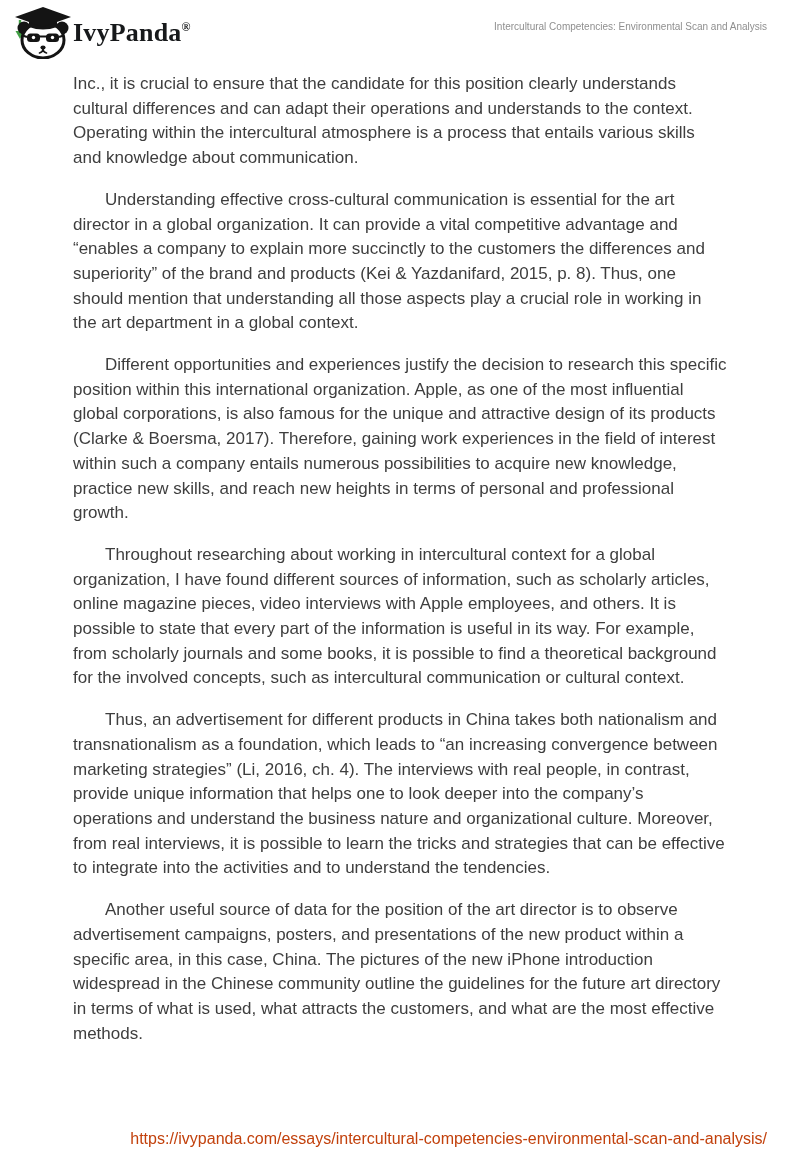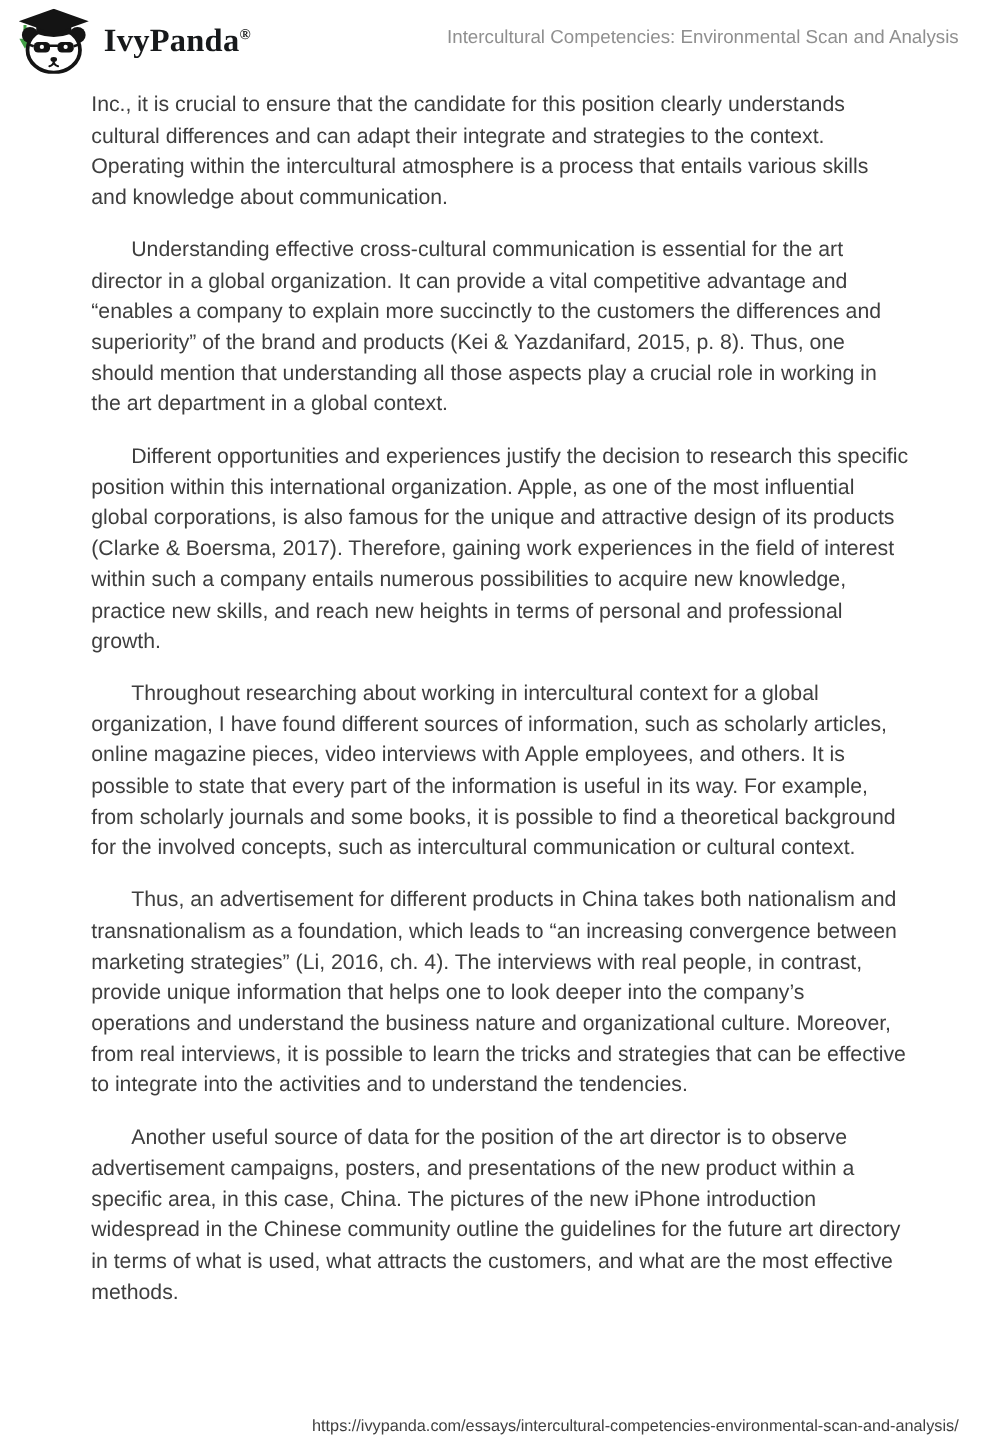--- a/index.html
+++ b/index.html
@@ -15,59 +15,58 @@
   }
   .header {
     display: flex;
     justify-content: space-between;
     align-items: flex-start;
     padding: 7px 33px 0 13px;
   }
   .logo {
     display: flex;
     align-items: center;
-    gap: 10px;
   }
   .logo-icon { width: 60px; height: 52px; display: block; }
   .logo-text {
     font-family: "Liberation Serif", serif;
     font-weight: 700;
     font-size: 26px;
     color: #17191b;
     letter-spacing: 0.2px;
     line-height: 52px;
   }
   .logo-text sup {
     font-size: 12px;
     vertical-align: super;
     line-height: 0;
   }
   .doc-title {
     margin-top: 14px;
-    font-size: 15px;
+    font-size: 10px;
     color: #8f8f8f;
     text-align: right;
   }
   .content {
     padding: 0 73px;
     margin-top: 13px;
   }
   .content p {
     font-size: 17px;
     line-height: 24.7px;
     color: #3e3e3e;
     margin-bottom: 17px;
   }
   .content p.indent { text-indent: 32px; margin-top: 16px; }
   .footer {
     position: absolute;
     right: 33px;
     bottom: 12px;
-    font-size: 13px;
-    color: #404040;
+    font-size: 16px;
+    color: #c2410c;
   }
 </style>
 </head>
 <body>
 
 <div class="page">
 
   <div class="header">
     <div class="logo">
       <svg class="logo-icon" viewBox="0 0 60 52" xmlns="http://www.w3.org/2000/svg">
@@ -94,21 +93,21 @@
 
         <ellipse cx="30" cy="40.5" rx="2.6" ry="1.9" fill="#141414"></ellipse>
         <path d="M30 42 Q30 45 26.5 46 M30 42 Q30 45 33.5 46" fill="none" stroke="#141414" stroke-width="1.6" stroke-linecap="round"></path>
       </svg>
       <div class="logo-text"><span>IvyPanda</span><sup>®</sup></div>
     </div>
     <div class="doc-title">Intercultural Competencies: Environmental Scan and Analysis</div>
   </div>
 
   <div class="content">
-    <p>Inc., it is crucial to ensure that the candidate for this position clearly understands cultural differences and can adapt their integrate and strategies to the context. Operating within the intercultural atmosphere is a process that entails various skills and knowledge about communication.</p>
+    <p>Inc., it is crucial to ensure that the candidate for this position clearly understands cultural differences and can adapt their operations and understands to the context. Operating within the intercultural atmosphere is a process that entails various skills and knowledge about communication.</p>
     <p class="indent">Understanding effective cross-cultural communication is essential for the art director in a global organization. It can provide a vital competitive advantage and “enables a company to explain more succinctly to the customers the differences and superiority” of the brand and products (Kei &amp; Yazdanifard, 2015, p. 8). Thus, one should mention that understanding all those aspects play a crucial role in working in the art department in a global context.</p>
     <p class="indent">Different opportunities and experiences justify the decision to research this specific position within this international organization. Apple, as one of the most influential global corporations, is also famous for the unique and attractive design of its products (Clarke &amp; Boersma, 2017). Therefore, gaining work experiences in the field of interest within such a company entails numerous possibilities to acquire new knowledge, practice new skills, and reach new heights in terms of personal and professional growth.</p>
     <p class="indent">Throughout researching about working in intercultural context for a global organization, I have found different sources of information, such as scholarly articles, online magazine pieces, video interviews with Apple employees, and others. It is possible to state that every part of the information is useful in its way. For example, from scholarly journals and some books, it is possible to find a theoretical background for the involved concepts, such as intercultural communication or cultural context.</p>
     <p class="indent">Thus, an advertisement for different products in China takes both nationalism and transnationalism as a foundation, which leads to “an increasing convergence between marketing strategies” (Li, 2016, ch. 4). The interviews with real people, in contrast, provide unique information that helps one to look deeper into the company’s operations and understand the business nature and organizational culture. Moreover, from real interviews, it is possible to learn the tricks and strategies that can be effective to integrate into the activities and to understand the tendencies.</p>
     <p class="indent">Another useful source of data for the position of the art director is to observe advertisement campaigns, posters, and presentations of the new product within a specific area, in this case, China. The pictures of the new iPhone introduction widespread in the Chinese community outline the guidelines for the future art directory in terms of what is used, what attracts the customers, and what are the most effective methods.</p>
   </div>
 
   <div class="footer">https://ivypanda.com/essays/intercultural-competencies-environmental-scan-and-analysis/</div>
 
 </div>

